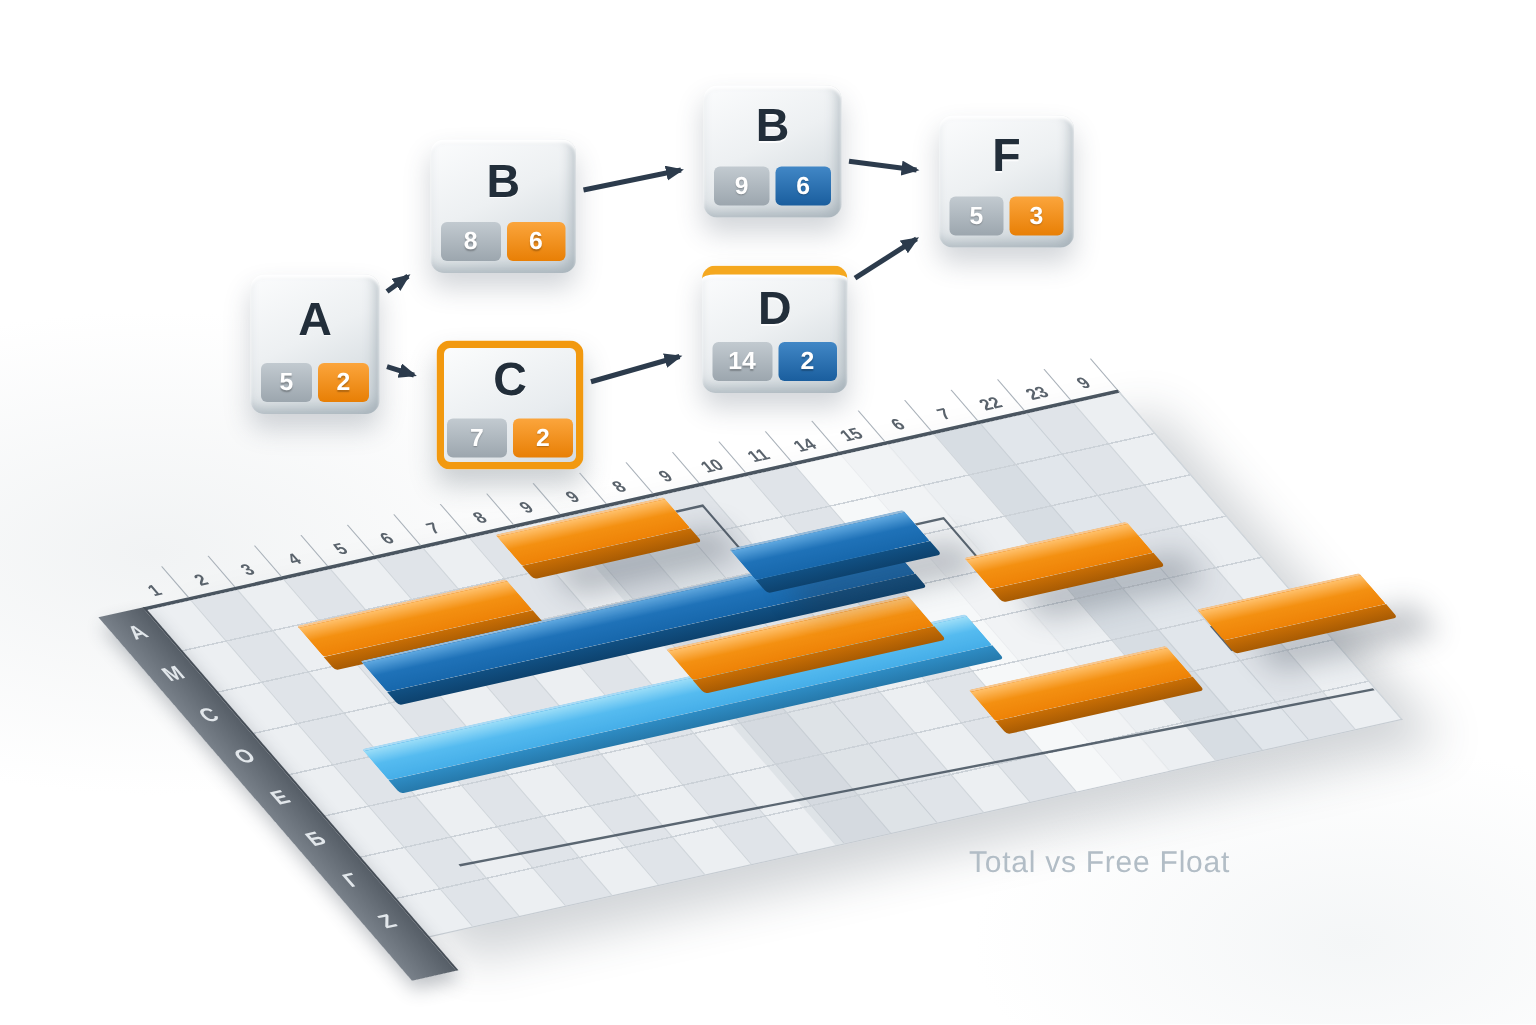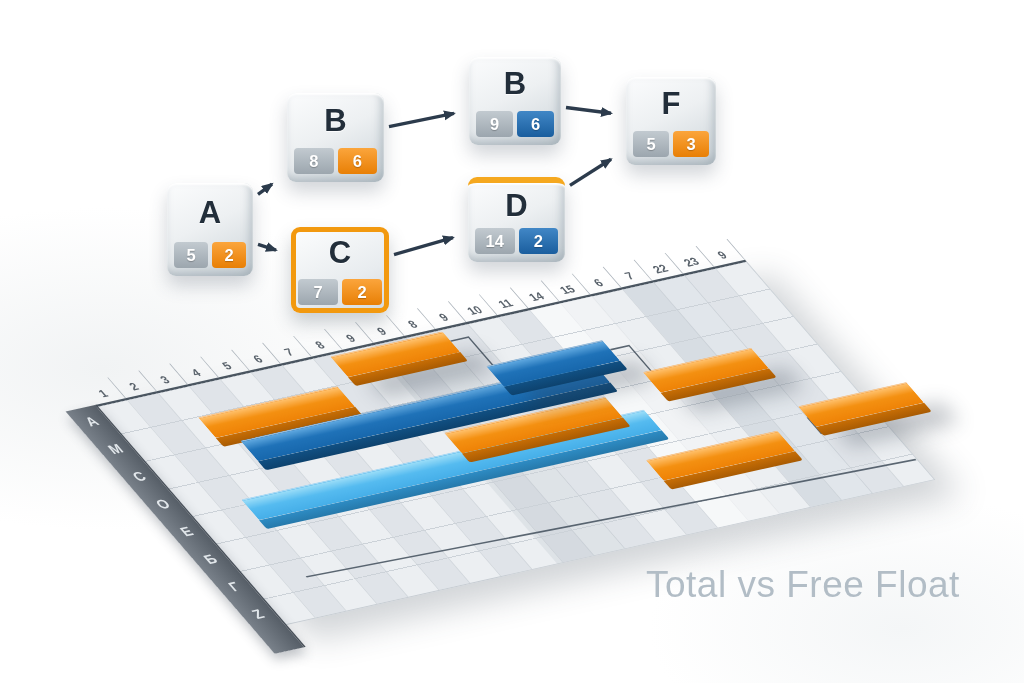--- a/index.html
+++ b/index.html
@@ -61,21 +61,21 @@
   .bar{position:absolute;border-radius:2px;border-top:2px solid rgba(255,255,255,.55);box-sizing:border-box;}
   .bar .front{position:absolute;left:0;right:0;top:100%;height:13px;border-radius:0 0 3px 3px;}
   .bar.orange{background:linear-gradient(to bottom,#ffc06a,#f49011 45%,#ee8206);}
   .bar.orange .front{background:linear-gradient(to bottom,#c86e05,#a85b03);}
   .bar.blue{background:linear-gradient(to bottom,#5fa8e0,#1f72b8 45%,#1767ac);}
   .bar.blue .front{background:linear-gradient(to bottom,#115083,#0d426e);}
   .bar.lightblue{background:linear-gradient(to bottom,#9addf8,#55bbf0 45%,#45aee8);}
   .bar.lightblue .front{background:linear-gradient(to bottom,#2e8cc4,#2679ab);}
   .bar.lift{box-shadow:20px 34px 22px rgba(45,58,72,.28);}
 
-  .caption{position:absolute;left:646px;top:564px;font-size:37px;color:#b2bdc6;letter-spacing:.5px;}
+  .caption{position:absolute;left:646px;top:564px;font-size:20px;color:#b2bdc6;letter-spacing:.5px;}
 </style>
 </head>
 <body>
 
 <div class="canvas">
 
   <svg class="edges" width="1024" height="683" viewBox="0 0 1024 683">
     <defs>
       <marker id="arrowhead" markerUnits="userSpaceOnUse" markerWidth="13" markerHeight="11" refX="10" refY="5" orient="auto">
         <path d="M0,0 L12,5 L0,10 Z" fill="#2c3b4c"></path>

